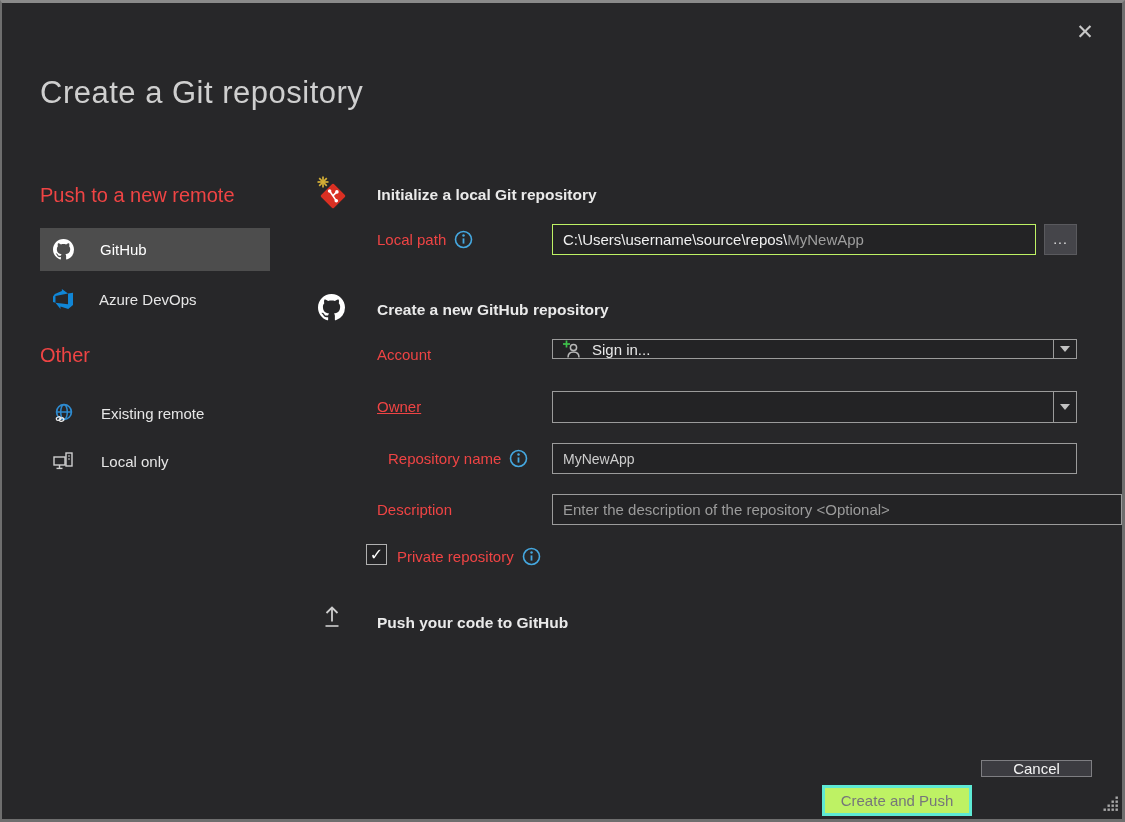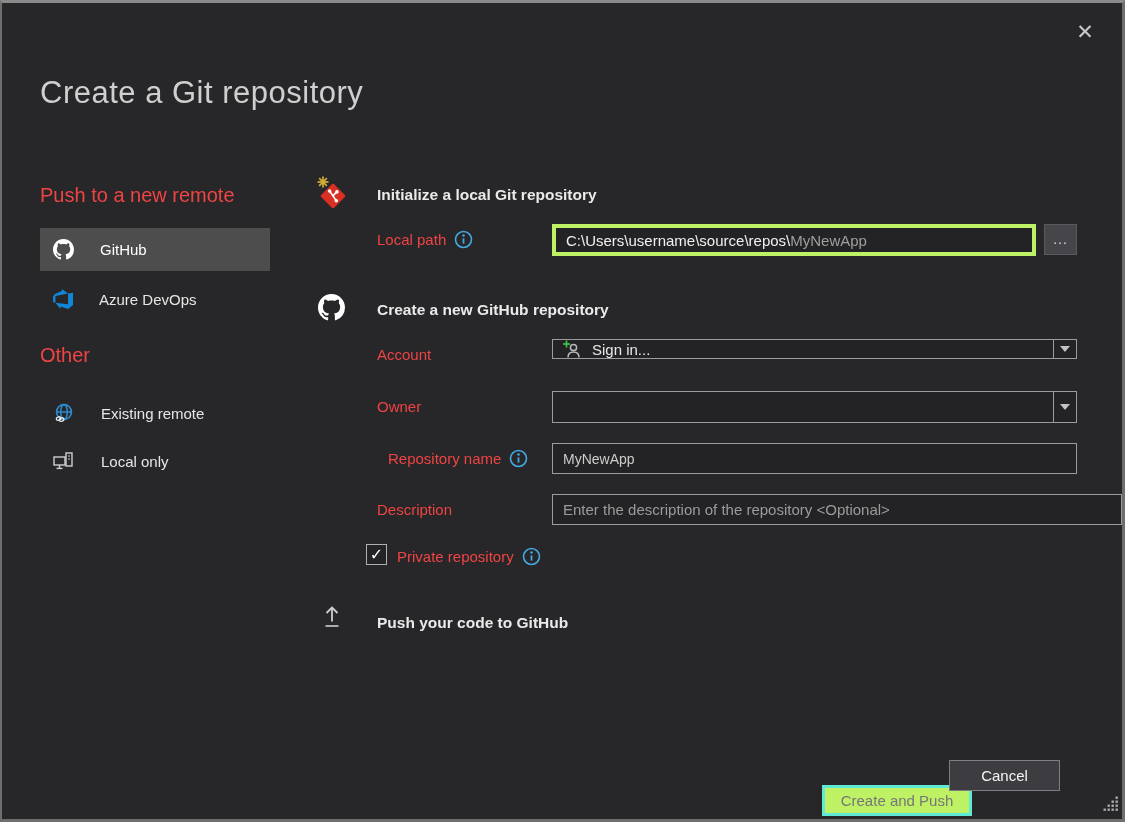--- a/index.html
+++ b/index.html
@@ -21,21 +21,21 @@
   .side-heading { left:38px; font-size:20px; font-weight:400; color:#ef4444; }
   .side-item { left:38px; width:230px; display:flex; align-items:center; gap:26px; padding-left:13px; color:#e6e6e6; font-size:15px; }
   .side-item.selected { background:#4d4d4d; color:#ffffff; }
   .icon { display:inline-flex; align-items:center; justify-content:center; flex:0 0 auto; }
 
   
   .sec-title { font-size:15.5px; font-weight:bold; color:#eaeaea; }
   .form-label { font-size:15px; color:#ef4444; display:flex; align-items:center; gap:8px; }
 
   
-  .tb { background:#232325; border:4px solid #bef264; display:flex; align-items:center; padding:12px 10px; font-size:15px; color:#f0f0f0; }
+  .tb { background:#232325; border:1px solid #bef264; display:flex; align-items:center; padding:12px 10px; font-size:15px; color:#f0f0f0; }
   .tb .dim { color:#9e9e9e; }
   .combo { background:#232325; border:1px solid #9b9b9b; display:flex; align-items:stretch; }
   .combo-text { flex:1; display:flex; align-items:center; gap:9px; padding:0 9px; font-size:15px; color:#e8e8e8; }
   .combo-btn { width:23px; border-left:1px solid #9b9b9b; display:flex; align-items:center; justify-content:center; }
   .tri-down { width:0; height:0; border-left:5px solid transparent; border-right:5px solid transparent; border-top:6px solid #c2c2c2; }
 
   input.real { background:#232325; border:1px solid #9b9b9b; color:#cdcdcd; font-size:14px; padding:0 10px;
                font-family:"Liberation Sans","DejaVu Sans",sans-serif; outline:none; }
   input.real::placeholder { color:#9b9b9b; font-size:15px; }
 
@@ -163,21 +163,21 @@
           <path d="M6 18.5c0-3.6 2.4-5.6 5.5-5.6s5.5 2 5.5 5.6" fill="none" stroke="#b8b8b8" stroke-width="1.5"></path>
         </svg>
       </span>
       <span>Sign in...</span>
     </div>
     <div class="combo-btn">
       <span class="tri-down"></span>
     </div>
   </div>
 
-  <div class="abs form-label" style="left:375px; top:395px;">Owner</div>
+  <div class="abs form-label" style="left:375px; top:395px;text-decoration:underline;">Owner</div>
   <div class="abs combo" style="left:550px; top:388px; width:525px; height:32px;">
     <div class="combo-text">
         <span></span>
       </div>
     <div class="combo-btn">
       <span class="tri-down"></span>
     </div>
   </div>
 
   <div class="abs form-label" style="left:386px; top:446px;">
@@ -212,21 +212,21 @@
   <div class="abs icon" style="left:320px; top:601px;">
     <svg width="20" height="26" viewBox="0 0 20 26">
       <polyline points="4.5,9 10,3.5 15.5,9" fill="none" stroke="#cfcfcf" stroke-width="1.8"></polyline>
       <line x1="10" y1="4" x2="10" y2="17.5" stroke="#cfcfcf" stroke-width="1.8"></line>
       <line x1="3.5" y1="22" x2="16.5" y2="22" stroke="#cfcfcf" stroke-width="1.6"></line>
     </svg>
   </div>
   <div class="abs sec-title" style="left:375px; top:611px;">Push your code to GitHub</div>
 
   <div class="abs btn btn-disabled" style="left:820px; top:757px; width:150px; height:31px;">Create and Push</div>
-  <div class="abs btn btn-normal" style="left:947px; top:757px; width:111px; height:31px;">Cancel</div>
+  <div class="abs btn btn-normal" style="left:979px; top:757px; width:111px; height:17px;">Cancel</div>
 
   <div class="abs" style="right:3px; bottom:3px;">
     <svg width="16" height="16" viewBox="0 0 16 16">
       <g fill="#a8a8a8">
         <rect x="12.5" y="0.5" width="2.4" height="2.4"></rect>
           <rect x="12.5" y="4.5" width="2.4" height="2.4"></rect>
         <rect x="12.5" y="8.5" width="2.4" height="2.4"></rect>
           <rect x="12.5" y="12.5" width="2.4" height="2.4"></rect>
         <rect x="8.5" y="4.5" width="2.4" height="2.4"></rect>
           <rect x="8.5" y="8.5" width="2.4" height="2.4"></rect>

